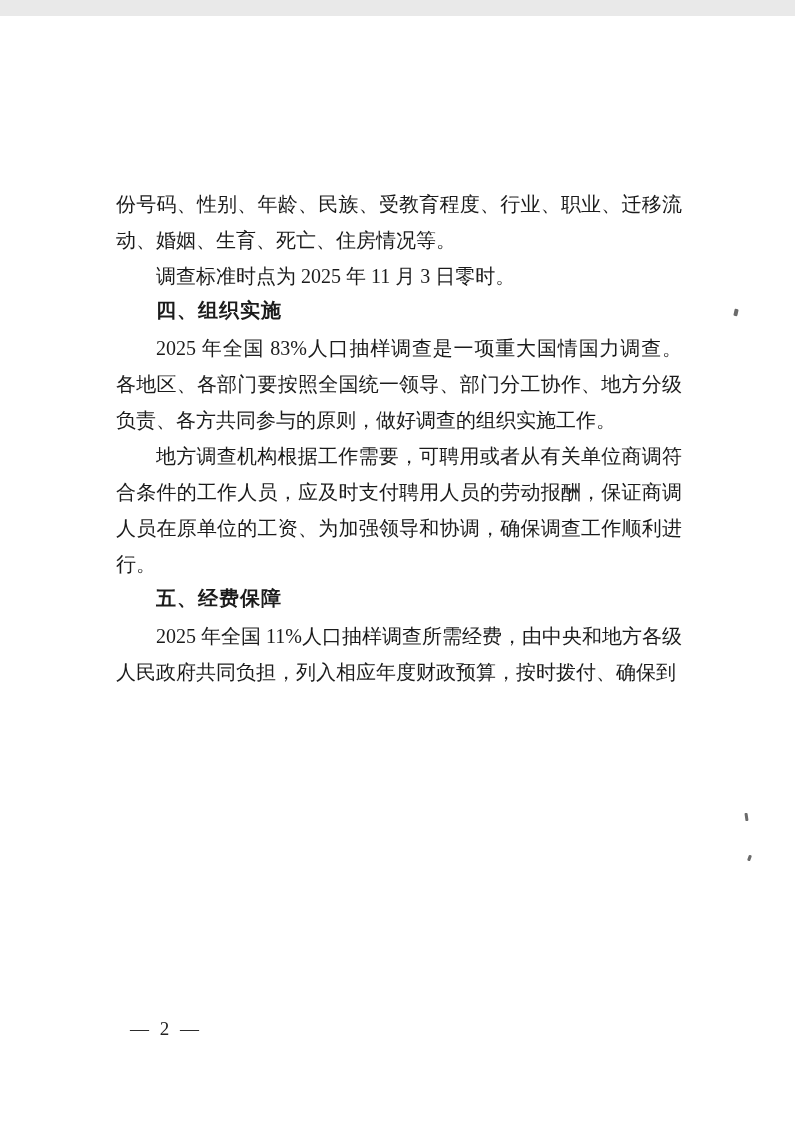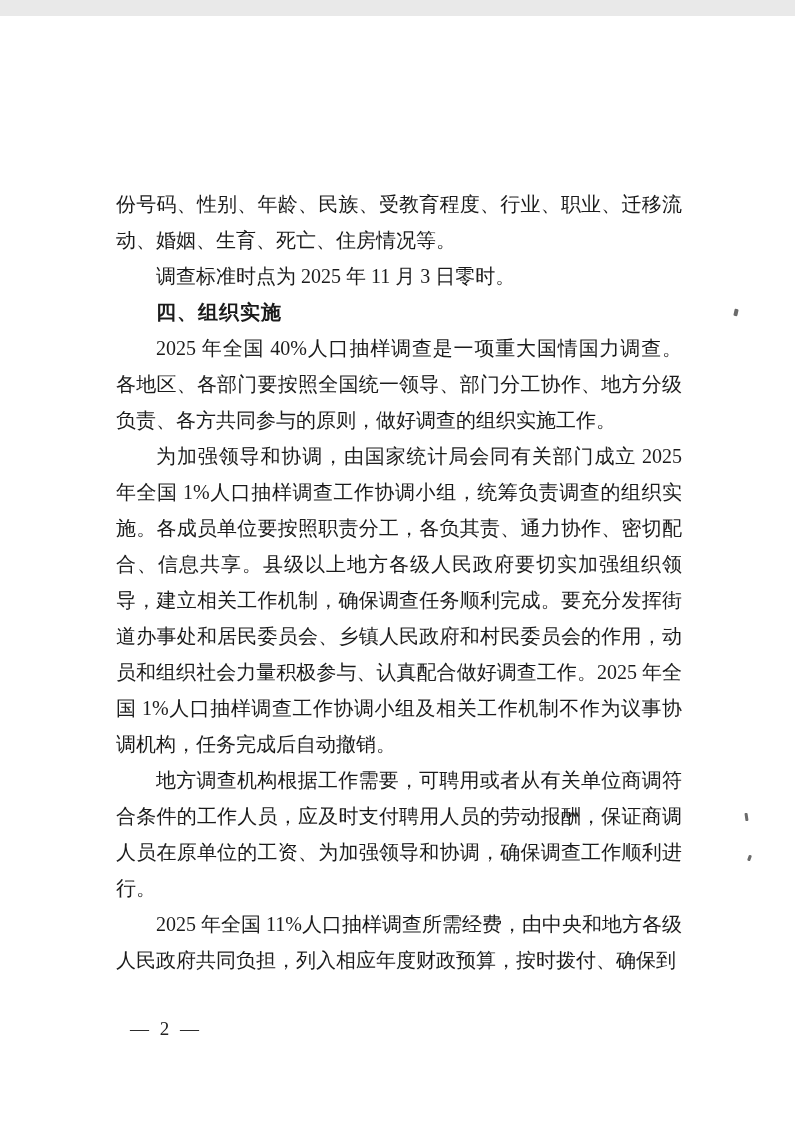--- a/index.html
+++ b/index.html
@@ -28,21 +28,21 @@
     margin: 0;
     font-size: 20px;
     line-height: 36px;
     text-indent: 2em;
     word-break: break-all;
   }
   .para.continuation {
     text-indent: 0;
   }
   .para.heading {
-    font-family: Liberation Sans, sans-serif;
+    font-family: Liberation Mono, monospace;
     font-weight: bold;
     letter-spacing: 1px;
   }
   .footer {
     position: absolute;
     left: 130px;
     top: 1002px;
     font-size: 19px;
     letter-spacing: 3px;
     color: #222;
@@ -58,23 +58,23 @@
   .artifact.a3 { left: 748px; top: 839px; width: 3px; height: 6px; transform: rotate(20deg); }
 </style>
 </head>
 <body>
 
 <div class="scan-page">
   <div class="content">
     <p class="para continuation">份号码、性别、年龄、民族、受教育程度、行业、职业、迁移流动、婚姻、生育、死亡、住房情况等。</p>
     <p class="para">调查标准时点为 2025 年 11 月 3 日零时。</p>
     <p class="para heading">四、组织实施</p>
-    <p class="para">2025 年全国 40%人口抽样调查是一项重大国情国力调查。各地区、各部门要按照全国统一领导、部门分工协作、地方分级负责、各方共同参与的原则，做好调查的组织实施工作。</p>
-    <p class="para">为加强领导和协调，由国家统计局会同有关部门成立 2025 年全国 1%人口抽样调查工作协调小组，统筹负责调查的组织实施。各成员单位要按照职责分工，各负其责、通力协作、密切配合、信息共享。县级以上地方各级人民政府要切实加强组织领导，建立相关工作机制，确保调查任务顺利完成。要充分发挥街道办事处和居民委员会、乡镇人民政府和村民委员会的作用，动员和组织社会力量积极参与、认真配合做好调查工作。2025 年全国 1%人口抽样调查工作协调小组及相关工作机制不作为议事协调机构，任务完成后自动撤销。</p>
+    <p class="para">2025 年全国 83%人口抽样调查是一项重大国情国力调查。各地区、各部门要按照全国统一领导、部门分工协作、地方分级负责、各方共同参与的原则，做好调查的组织实施工作。</p>
     <p class="para">地方调查机构根据工作需要，可聘用或者从有关单位商调符合条件的工作人员，应及时支付聘用人员的劳动报酬，保证商调人员在原单位的工资、为加强领导和协调，确保调查工作顺利进行。</p>
+    <p class="para heading">五、经费保障</p>
     <p class="para">2025 年全国 11%人口抽样调查所需经费，由中央和地方各级人民政府共同负担，列入相应年度财政预算，按时拨付、确保到</p>
   </div>
 
   <div class="footer">— 2 —</div>
 
   <span class="artifact a1"></span>
   <span class="artifact a2"></span>
   <span class="artifact a3"></span>
 </div>
 

